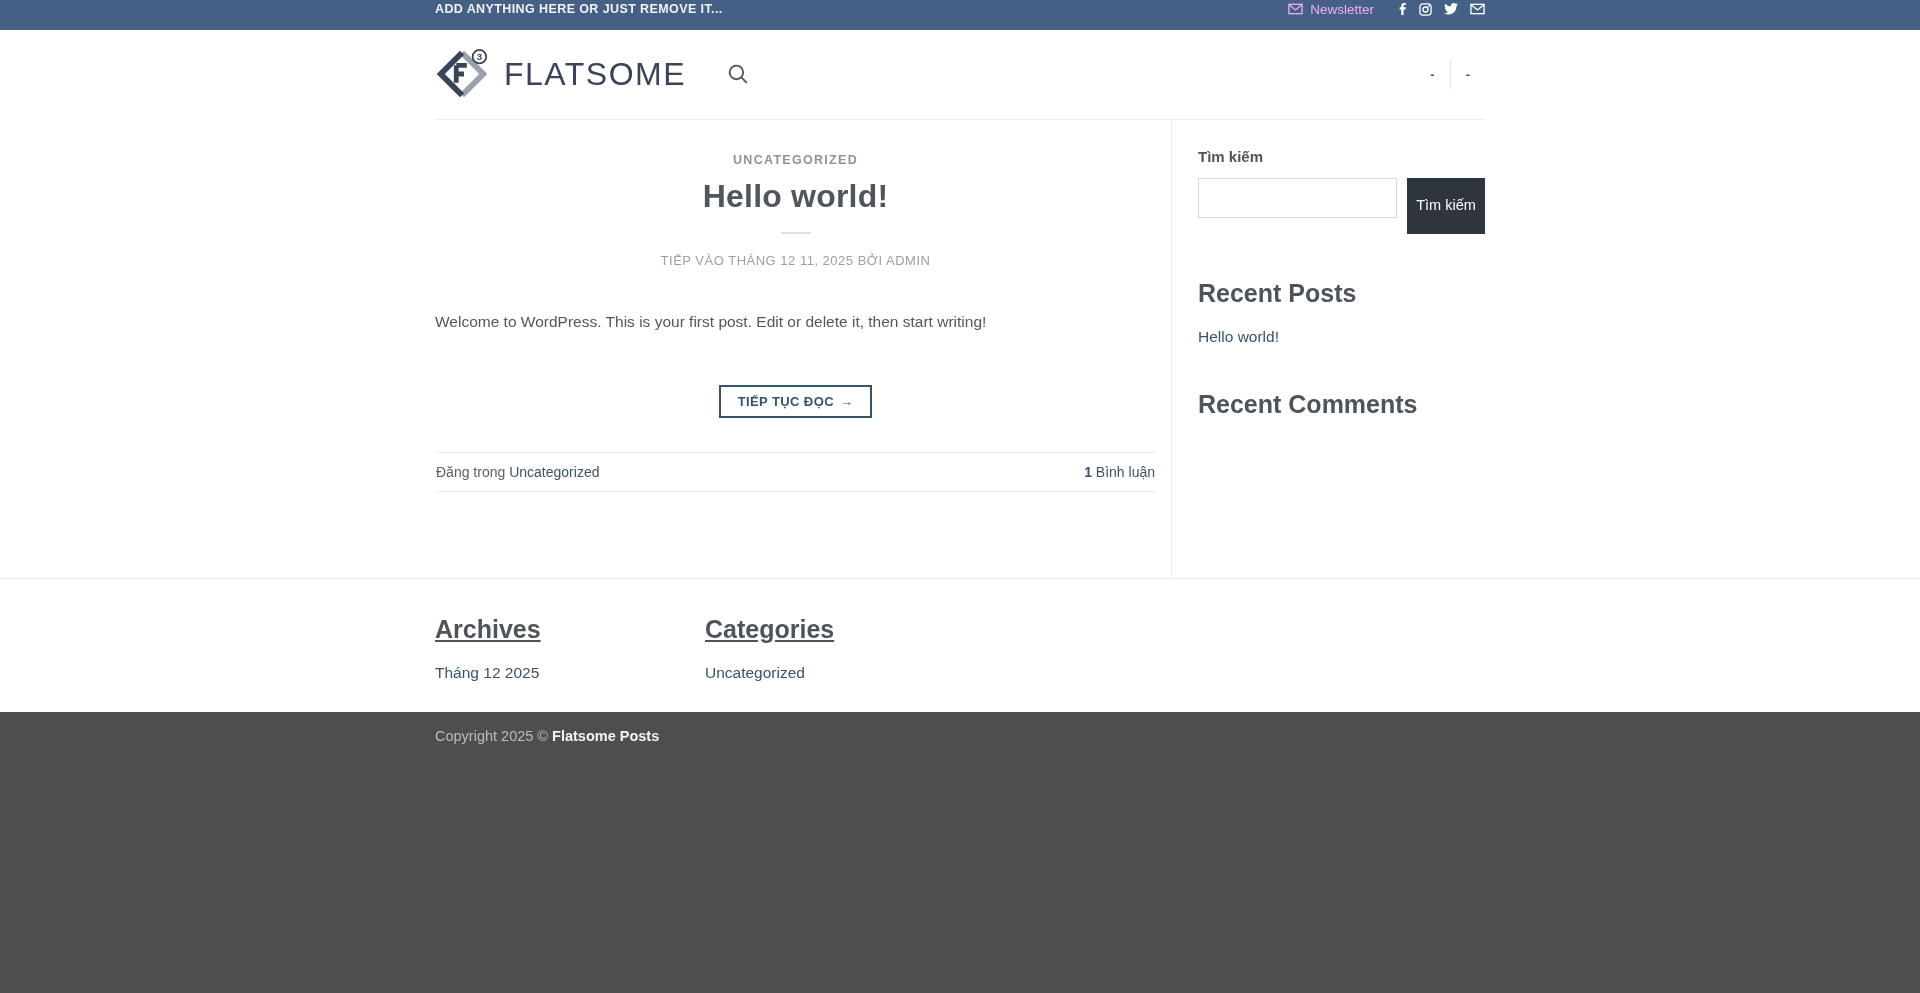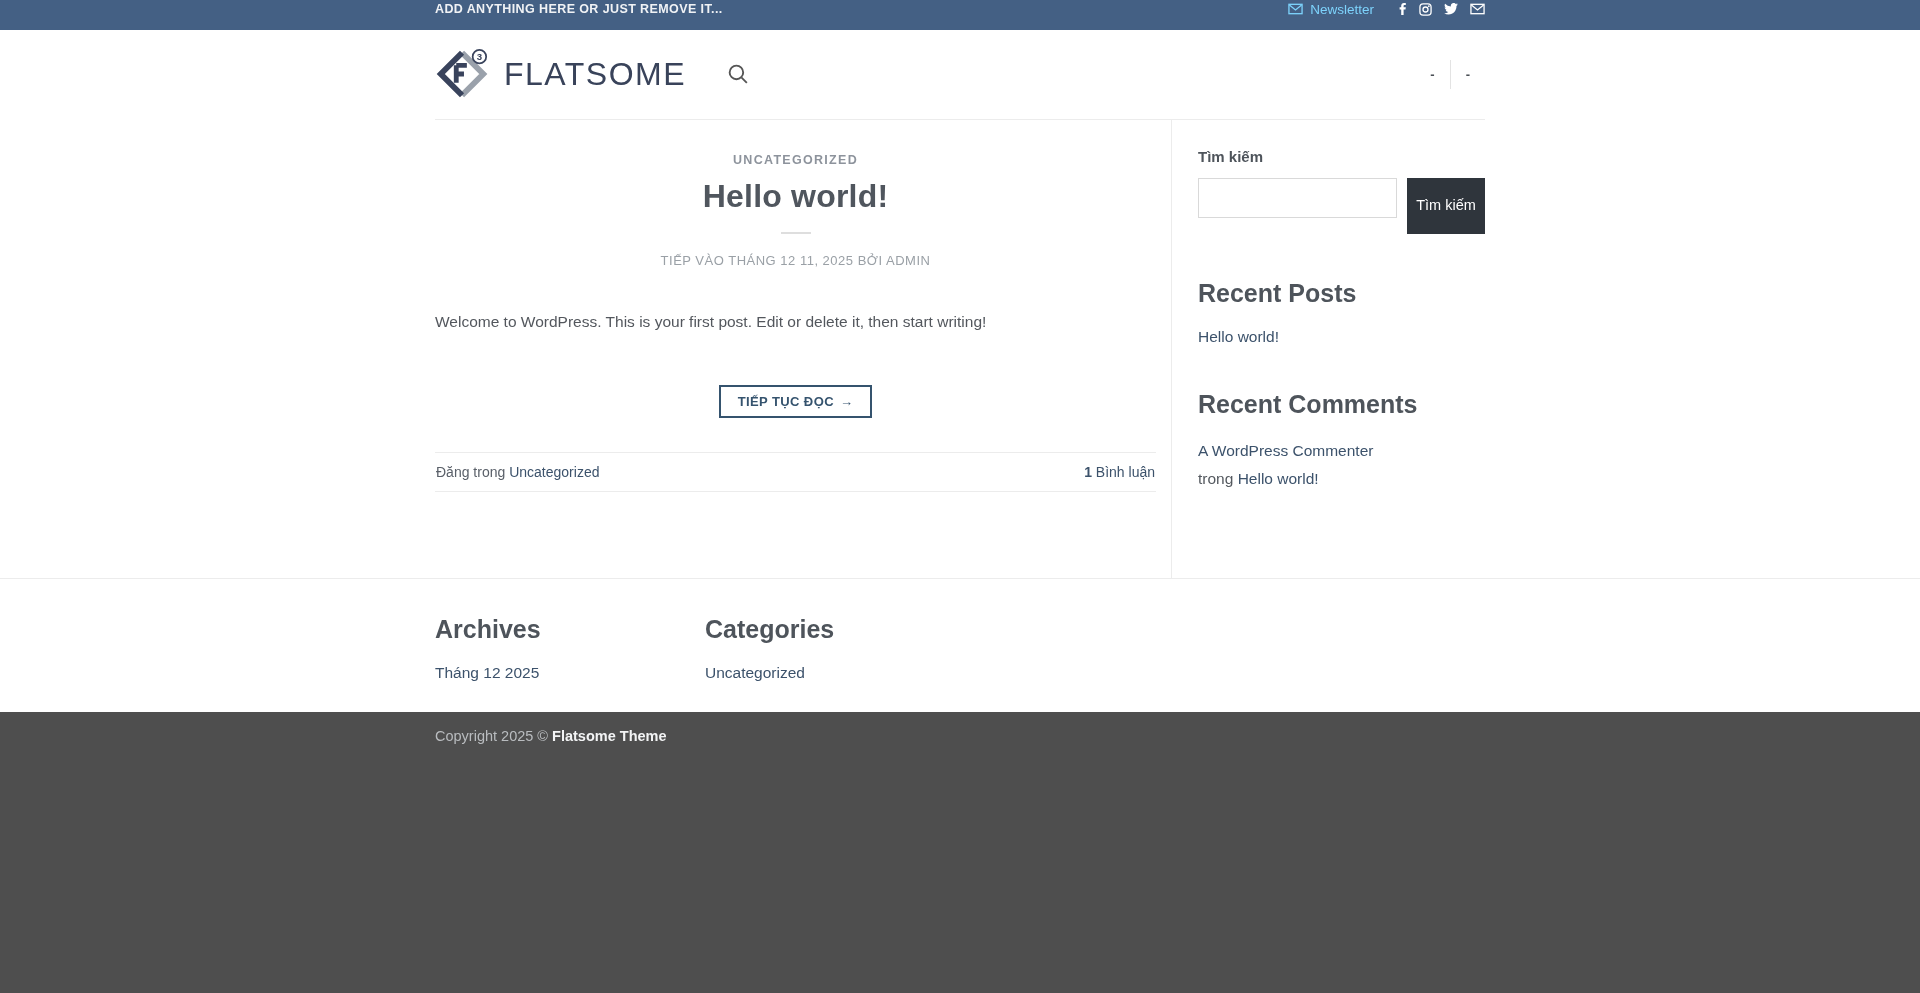--- a/index.html
+++ b/index.html
@@ -12,21 +12,21 @@
     color: #53575d;
   }
   a { text-decoration: none; }
   .container { width: 1050px; margin: 0 auto; }
 
   
   .topbar { background: #446084; height: 30px; flex: 0 0 auto; }
   .topbar .container { height: 18px; display: flex; align-items: center; justify-content: space-between; }
   .topbar-message { color: rgba(255,255,255,.92); font-size: 12.5px; font-weight: 700; letter-spacing: .4px; }
   .topbar-right { display: flex; align-items: center; }
-  .newsletter-link { display: inline-flex; align-items: center; gap: 7px; color: #7dd3fc; font-size: 13.5px; margin-right: 24px; }
+  .newsletter-link { display: inline-flex; align-items: center; gap: 7px; color: #f0abfc; font-size: 13.5px; margin-right: 24px; }
   .social-links { display: flex; align-items: center; gap: 12px; }
   .social-links a { color: #ffffff; display: inline-flex; align-items: center; }
 
   
   .header { height: 90px; flex: 0 0 auto; }
   .header .container { height: 90px; display: flex; align-items: center; border-bottom: 1px solid #ececec; }
   .logo { display: inline-flex; align-items: center; gap: 13px; }
   .logo-text { font-size: 32px; font-weight: 400; letter-spacing: 1.5px; color: #39435a; }
   .search-toggle { margin-left: 40px; display: inline-flex; color: #555; }
   .header-nav { margin-left: auto; display: flex; align-items: center; }
@@ -72,21 +72,21 @@
   .widget-heading { font-size: 25px; font-weight: 700; color: #4e545b; margin: 44px 0 0; }
   .widget-heading.first-gap { margin-top: 45px; }
   .recent-post-item { margin-top: 20px; font-size: 15.5px; }
   .recent-post-item a, .recent-comment a { color: #3c526b; }
   .recent-comment { margin-top: 18px; font-size: 15.5px; line-height: 1.85; color: #54595f; width: 195px; }
 
   
   .footer { border-top: 1px solid #ececec; padding: 36px 0 30px; flex: 0 0 auto; }
   .footer .container { display: flex; }
   .footer-col { width: 270px; }
-  .footer-heading { font-size: 25px; font-weight: 700; color: #4e545b; margin: 0 0 20px; }
+  .footer-heading { font-size: 25px; font-weight: 700; color: #4e545b; margin: 0 0 20px; text-decoration: underline; }
   .footer-col a { color: #3c526b; font-size: 15.5px; }
 
   
   .copyright { background: #4e4e4e; flex: 1 0 auto; padding-top: 15px; }
   .copyright-text { font-size: 14.5px; color: #b9bcbf; }
   .copyright-text .brand { color: #f3f4f5; font-weight: 700; }
 </style>
 </head>
 <body>
 
@@ -209,25 +209,20 @@
         <input type="text" class="search-input" value="" style="">
         <button class="search-button">Tìm kiếm</button>
       </div>
 
       <h2 class="widget-heading first-gap">Recent Posts</h2>
       <div class="recent-post-item">
         <a href="#">Hello world!</a>
       </div>
 
       <h2 class="widget-heading">Recent Comments</h2>
-      <p class="recent-comment">
-        <a href="#">A WordPress Commenter</a>
-        <span>trong</span>
-        <a href="#">Hello world!</a>
-      </p>
     </aside>
 
   </div>
 </div>
 
 <div class="footer">
   <div class="container">
     <div class="footer-col">
       <h2 class="footer-heading">Archives</h2>
       <a href="#">Tháng 12 2025</a>
@@ -236,16 +231,16 @@
       <h2 class="footer-heading">Categories</h2>
       <a href="#">Uncategorized</a>
     </div>
   </div>
 </div>
 
 <div class="copyright">
   <div class="container">
     <span class="copyright-text">
       <span>Copyright 2025 ©</span>
-      <span class="brand">Flatsome Theme</span>
+      <span class="brand">Flatsome Posts</span>
     </span>
   </div>
 </div>
 
 </body></html>

